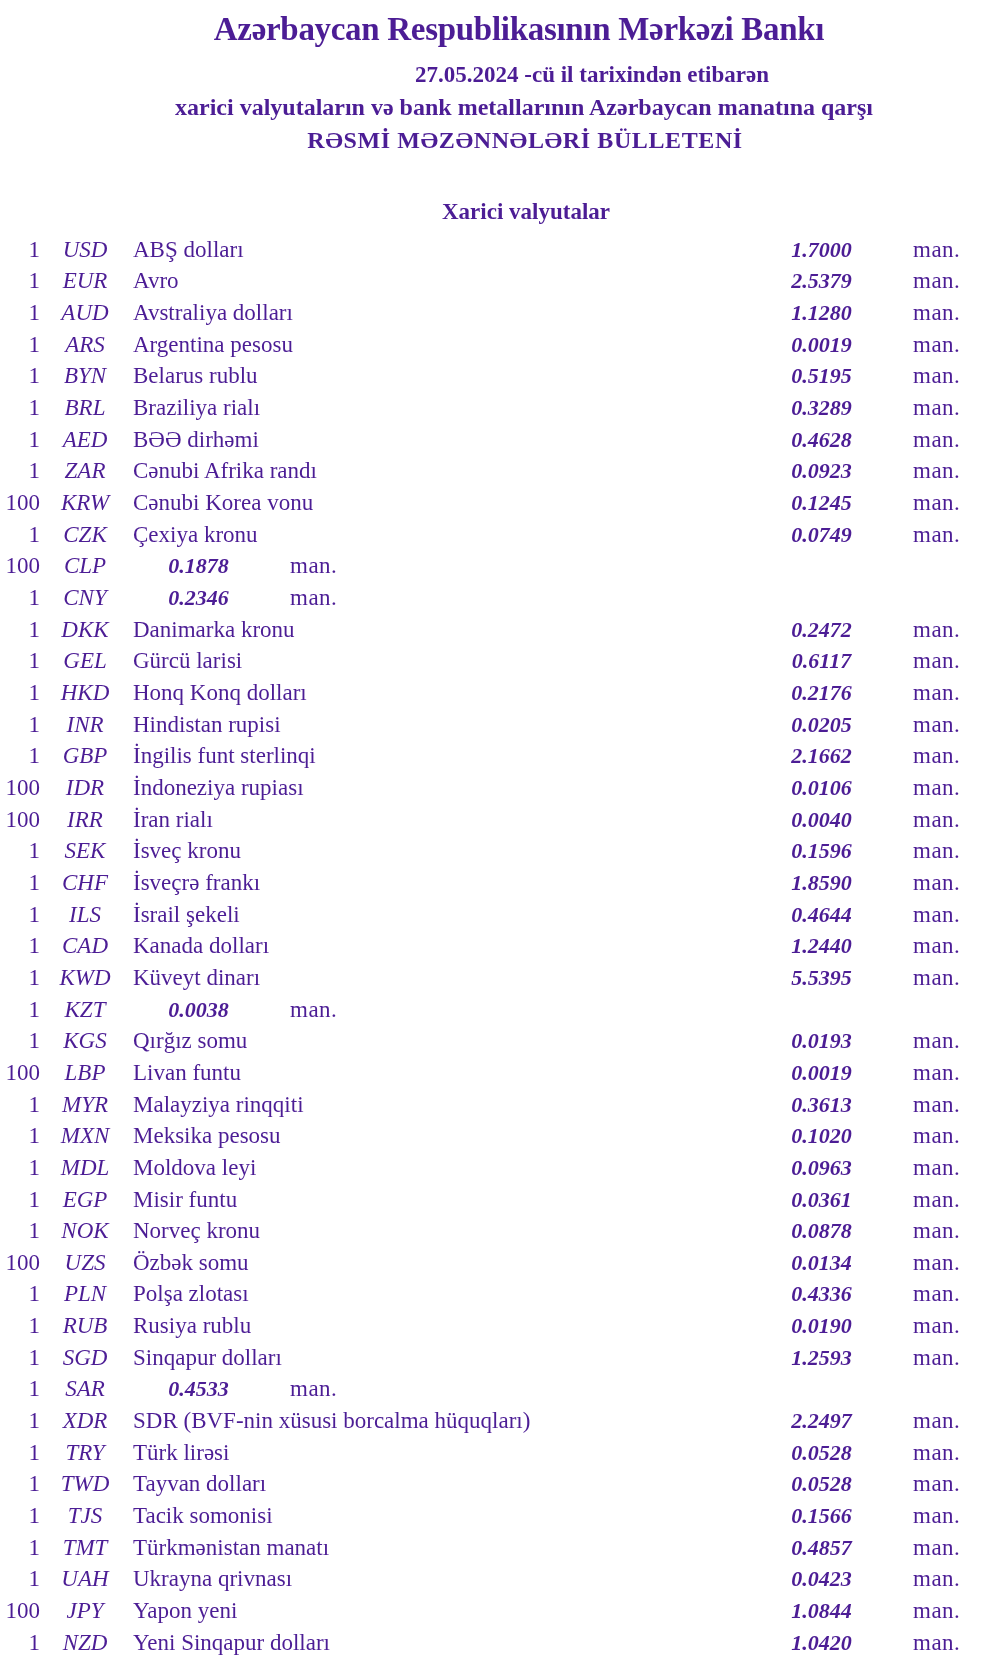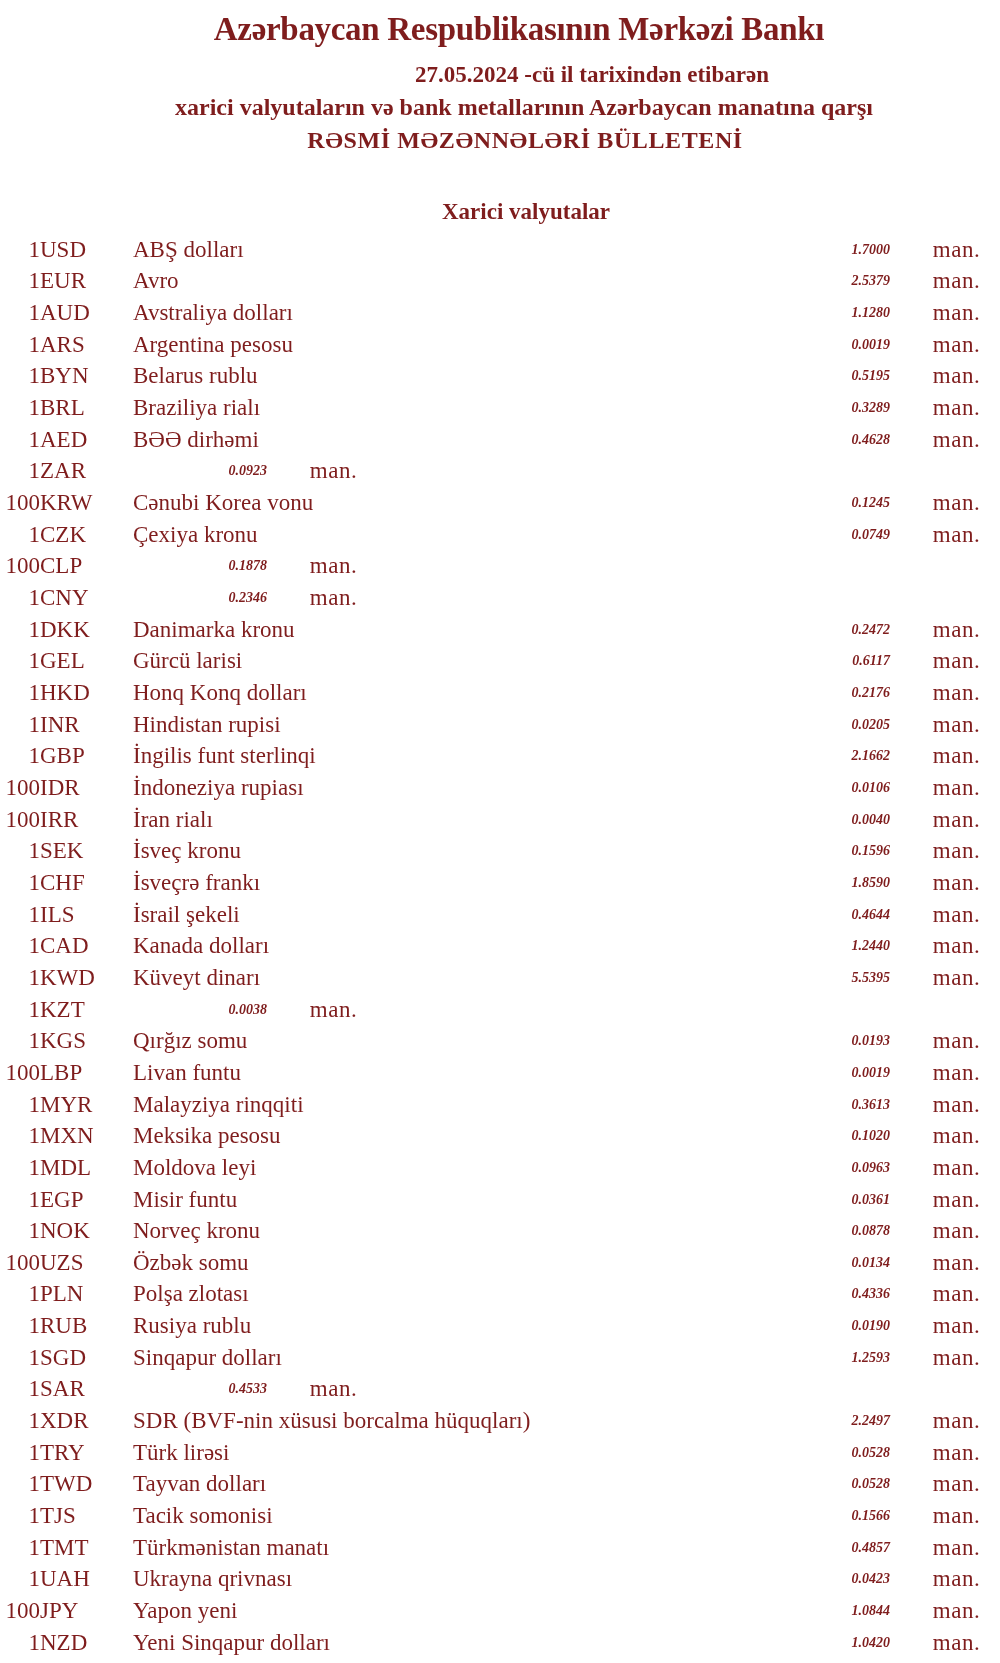--- a/index.html
+++ b/index.html
@@ -1,21 +1,21 @@
 <!DOCTYPE html>
 <html><head>
 <meta charset="utf-8">
 <style>
   html, body { margin: 0; padding: 0; background: #ffffff; }
   .page {
     position: relative;
     width: 1000px;
     height: 1663px;
     background: #ffffff;
-    color: #7f1d1d;
+    color: #4c1d95;
     font-family: "Liberation Serif", "DejaVu Serif", serif;
     overflow: hidden;
   }
   .hdr { text-align: center; font-weight: bold; white-space: nowrap; }
   .title {
     padding-top: 8px;
     font-size: 33px;
     line-height: 42px;
     letter-spacing: -0.3px;
     transform: translateX(19px);
@@ -49,33 +49,33 @@
   }
   .rates { margin-top: 8px; }
   .row {
     display: flex;
     align-items: center;
     height: 31.66px;
     font-size: 23px;
     white-space: nowrap;
   }
   .cell-qty  { width: 40px;  text-align: right; flex: 0 0 auto; }
-  .cell-code { width: 90px;  text-align: left; flex: 0 0 auto; }
+  .cell-code { width: 90px;  text-align: center; flex: 0 0 auto; font-style: italic; }
   .cell-name { flex: 1 1 auto; padding-left: 3px; overflow: hidden; }
   .cell-rate {
     flex: 0 0 auto;
     box-sizing: border-box;
     width: 160px;
     padding-right: 23px;
-    text-align: right;
+    text-align: center;
     font-weight: bold;
     font-style: italic;
-    font-size: 14px;
-  }
-  .cell-unit { flex: 0 0 auto; width: 87px; text-align: center; letter-spacing: 0.5px; }
+    font-size: 22px;
+  }
+  .cell-unit { flex: 0 0 auto; width: 87px; text-align: left; letter-spacing: 0.5px; }
 </style>
 </head>
 <body>
 
 <div class="page">
   <div class="hdr title">Azərbaycan Respublikasının Mərkəzi Bankı</div>
   <div class="hdr date-line">27.05.2024 -cü il tarixindən etibarən</div>
   <div class="hdr sub1">xarici valyutaların və bank metallarının Azərbaycan manatına qarşı</div>
   <div class="hdr sub2">RƏSMİ MƏZƏNNƏLƏRİ BÜLLETENİ</div>
   <div class="section-title">Xarici valyutalar</div>
@@ -133,20 +133,21 @@
       <span class="cell-qty">1</span>
       <span class="cell-code">AED</span>
       <span class="cell-name">BƏƏ dirhəmi</span>
       <span class="cell-rate">0.4628</span>
       <span class="cell-unit">man.</span>
     </div>
 
     <div class="row">
       <span class="cell-qty">1</span>
       <span class="cell-code">ZAR</span>
+      <span class="cell-name">Cənubi Afrika randı</span>
       <span class="cell-rate">0.0923</span>
       <span class="cell-unit">man.</span>
     </div>
 
     <div class="row">
       <span class="cell-qty">100</span>
       <span class="cell-code">KRW</span>
       <span class="cell-name">Cənubi Korea vonu</span>
       <span class="cell-rate">0.1245</span>
       <span class="cell-unit">man.</span>

